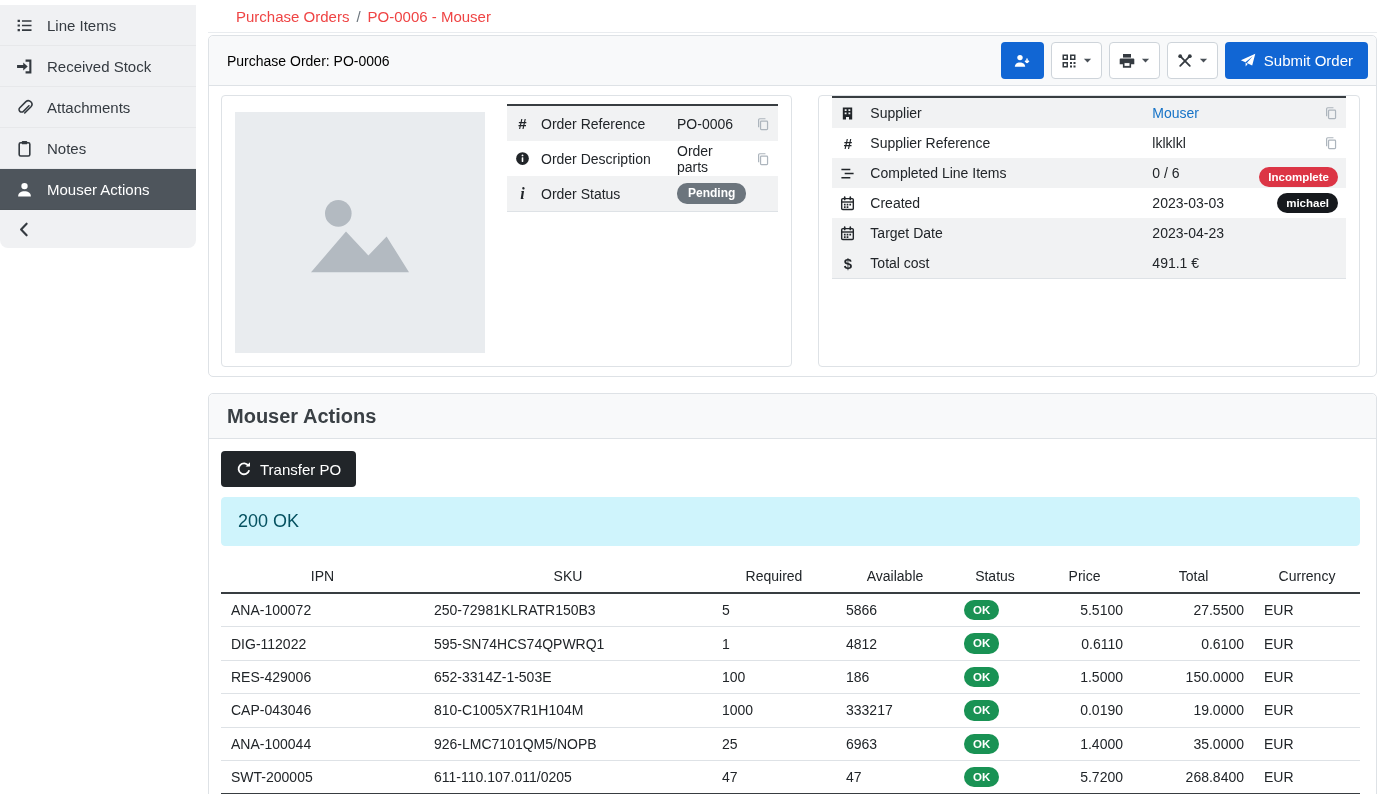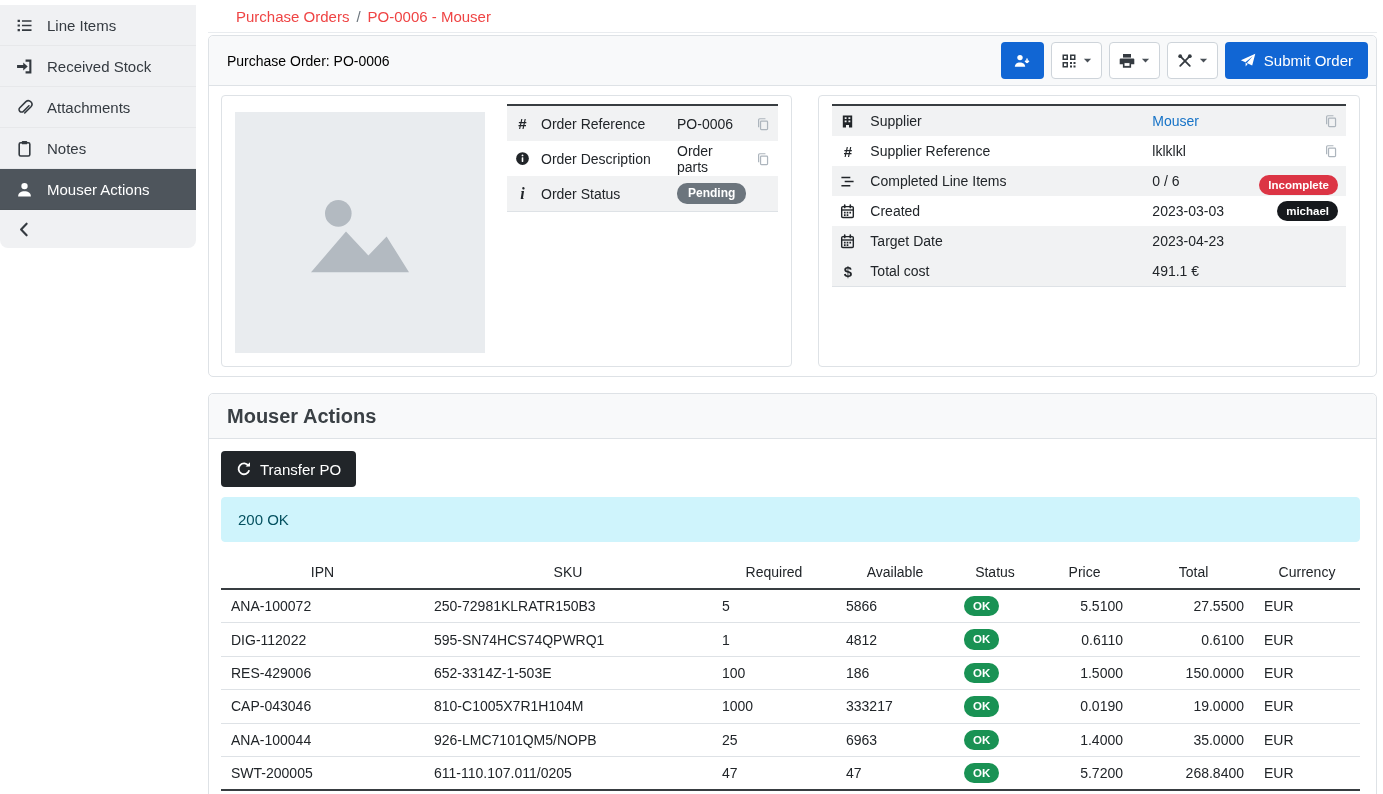--- a/index.html
+++ b/index.html
@@ -48,21 +48,21 @@
   .btn-light .caret{width:9px;height:9px;color:#495057}
   .btn-light .caret svg{width:9px;height:9px;display:block}
   .btn-submit{padding:0 14px}
   .btn-dark{background:#212529;color:#fff;padding:0 14px;height:36px}
   .btn .icon{width:16px;height:16px}
 
   
   .po-body{display:flex;gap:26px;padding:9px 16px 9px 12px}
   .dbox{border:1px solid #dee2e6;border-radius:4px}
   .left-box{flex:0 0 560px;display:flex;gap:22px;padding:8px 13px 13px}
-  .right-box{flex:1;padding:8px 13px 13px}
+  .right-box{flex:1;padding:0 13px 13px}
   .img-ph{width:250px;height:241px;margin-top:8px;background:#e9ecef;flex:none;
     display:flex;align-items:center;justify-content:center;color:#b3bac1;cursor:pointer}
   .img-ph svg{width:112px;height:112px}
 
   .dtable{border-top:2px solid #383d41;border-bottom:1px solid #dee2e6}
   .dtable-left{flex:1;align-self:flex-start}
   .drow{display:grid;grid-template-columns:26px 136px 1fr 24px;align-items:center;
     min-height:35px;padding:0 8px;font-size:14px;color:#212529}
   .drow.striped{background:#f1f2f3}
   .drow .icon{width:15px;height:15px;color:#212529}
@@ -74,21 +74,21 @@
   .copy-btn{display:inline-flex;width:14px;height:14px;color:#adb5bd;cursor:pointer}
   .copy-btn svg{width:14px;height:14px;display:block}
 
   .badge{display:inline-block;font-size:11.5px;font-weight:700;color:#fff;
     padding:3px 9px;border-radius:10px;line-height:1.25;white-space:nowrap}
   .badge-status{font-size:12px;padding:3px 11px}
 
   
   .panel-body{padding:12px 16px 12px 12px}
   .alert{background:#cff4fc;color:#055160;border:1px solid #cff4fc;border-radius:4px;
-    padding:13px 16px;margin:10px 0 17px;font-size:15px}
+    padding:13px 16px;margin:10px 0 17px;font-size:18px}
 
   .ptable{width:100%;border-collapse:collapse;font-size:14px}
   .ptable th{font-weight:400;text-align:center;padding:5px 10px 8px;border-bottom:2px solid #383d41;color:#212529}
   .ptable td{padding:6px 10px;border-bottom:1px solid #dee2e6}
   .ptable tbody tr:last-child td{border-bottom:2px solid #383d41}
   .ptable tfoot td{padding:7px 10px;border-bottom:1px solid #dee2e6}
   .num{text-align:right}
   .cur-col{padding-left:18px}
   .badge-ok{border-radius:10px}
 </style>

